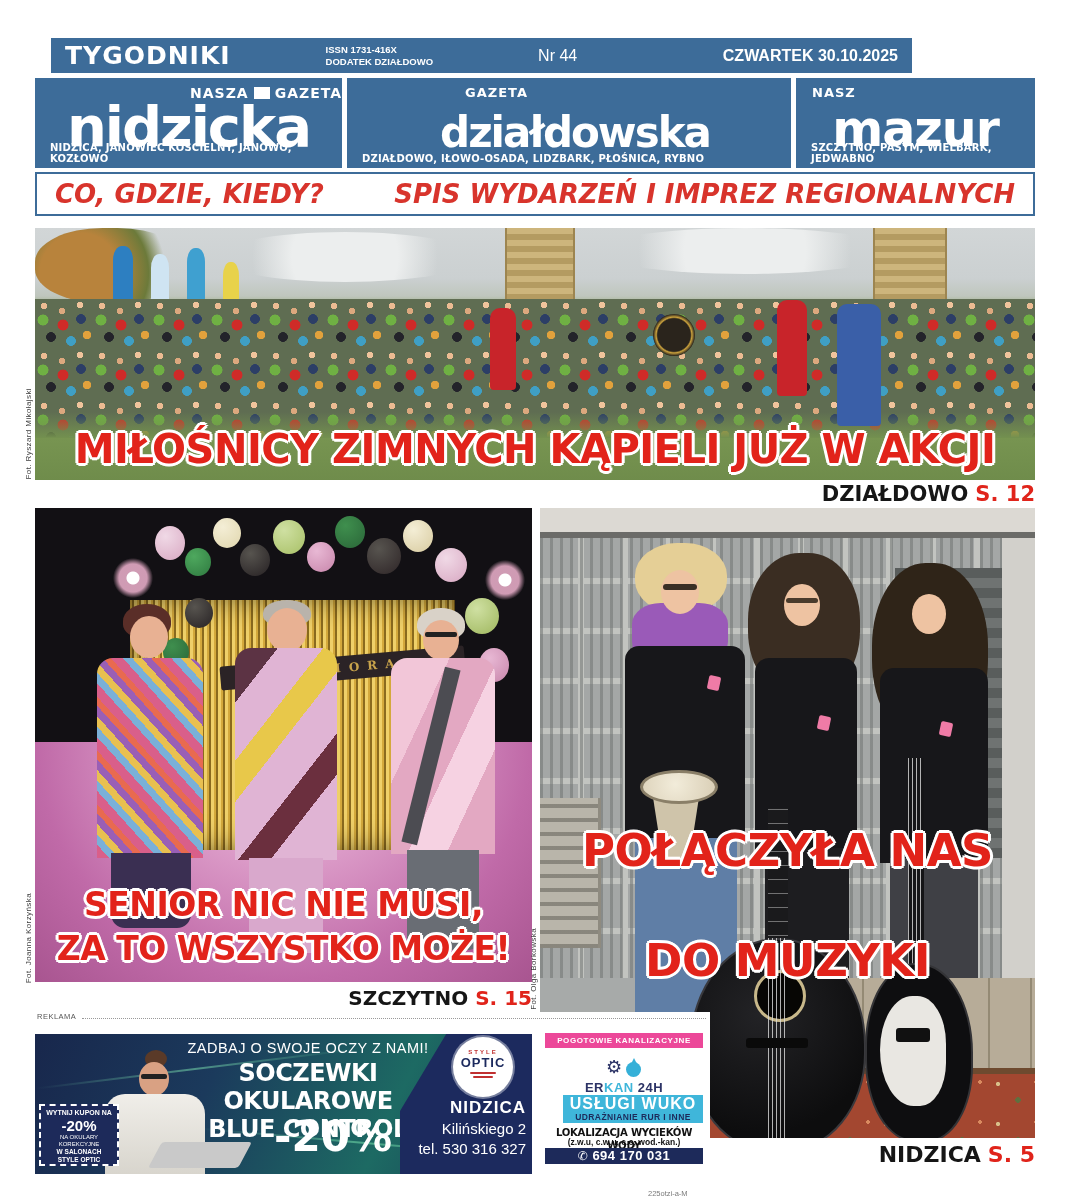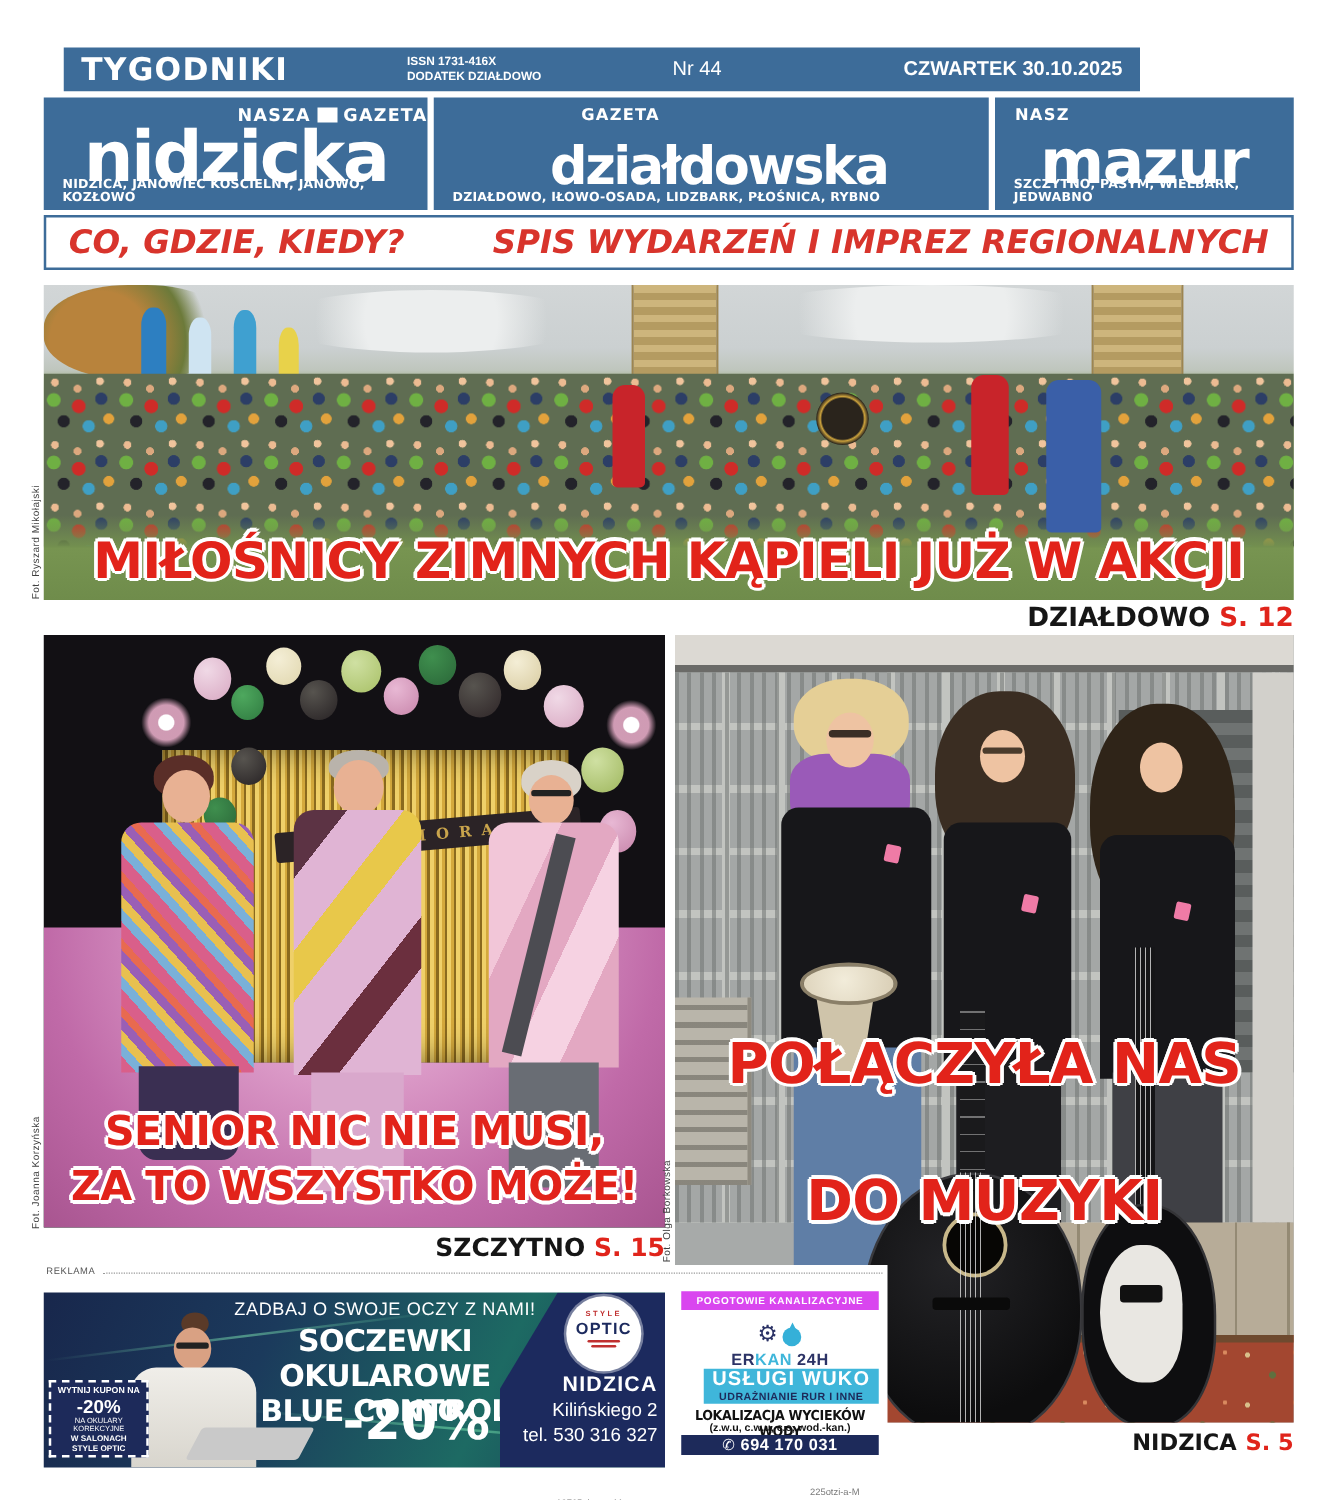--- a/index.html
+++ b/index.html
@@ -201,21 +201,21 @@
   #optic-panel .city{position:absolute;left:0;right:6px;top:64px;text-align:right;font-size:17px;font-weight:bold;color:#fff;letter-spacing:1px;}
   #optic-panel .street{position:absolute;left:0;right:6px;top:86px;text-align:right;font-size:15px;color:#fff;}
   #optic-panel .tel{position:absolute;left:0;right:6px;top:106px;text-align:right;font-size:15px;color:#fff;}
   #optic-logo{position:absolute;left:418px;top:3px;width:60px;height:60px;border-radius:50%;background:#fff;
       text-align:center;box-shadow:0 0 0 2px rgba(255,255,255,.4);}
   #optic-logo .style{font-size:6px;color:#c03030;letter-spacing:2px;margin-top:12px;font-weight:bold;}
   #optic-logo .name{font-size:13px;color:#1c2a5e;font-weight:bold;letter-spacing:1px;}
   #optic-logo .squig{width:26px;height:2px;background:#c03030;border-radius:2px;margin:2px auto 0;}
 
   #ad-erkan{left:542px;top:1028px;width:164px;height:138px;background:#fff;z-index:7;}
-  #erkan-header{position:absolute;left:3px;top:5px;right:3px;height:15px;background:#d946ef;color:#fff;
+  #erkan-header{position:absolute;left:3px;top:5px;right:3px;height:15px;background:#ec4899;color:#fff;
       font-size:8px;font-weight:bold;letter-spacing:.6px;text-align:center;line-height:15px;}
   #erkan-logo{position:absolute;left:0;right:0;top:24px;height:30px;text-align:center;}
   #erkan-gear{position:absolute;left:64px;top:6px;font-size:18px;color:#2c3366;line-height:1;}
   #erkan-drop{position:absolute;left:84px;top:10px;width:15px;height:15px;background:#35b0d8;border-radius:50%;}
   #erkan-drop::before{content:"";position:absolute;top:-9px;left:2.5px;width:0;height:0;
       border:5px solid transparent;border-bottom:10px solid #35b0d8;}
   #erkan-brand{position:absolute;left:0;right:0;top:52px;text-align:center;font-size:13px;font-weight:bold;letter-spacing:.5px;}
   #erkan-brand .er{color:#2c3366;} #erkan-brand .kan{color:#3fb6da;} #erkan-brand .h24{color:#2c3366;margin-left:4px;}
   #erkan-blue{position:absolute;left:21px;right:3px;top:67px;height:28px;background:#3fb6da;text-align:center;}
   #erkan-blue .svc{font-size:16px;font-weight:bold;color:#fff;letter-spacing:1px;line-height:17px;}
@@ -379,21 +379,21 @@
     <div id="gt-bridge"></div>
     <div id="bs-neck"></div>
     <div id="bs-body"></div>
     <div id="bs-guard"></div>
     <div id="bs-pickup"></div>
     <div class="hl" style="top:318px;font-size:45px;">POŁĄCZYŁA NAS</div>
     <div class="hl" style="top:428px;font-size:45px;">DO MUZYKI</div>
   </div>
   <div class="vcredit" style="left:529px;top:928px;">Fot. Olga Borkowska</div>
   <div id="rp-mask" class="abs"></div>
-  <div class="refbar" style="left:540px;top:1140px;width:495px;height:30px;font-size:18px;line-height:30px;background:#fff;text-align:right;">
+  <div class="refbar" style="left:540px;top:1140px;width:495px;height:30px;font-size:22px;line-height:30px;background:#fff;text-align:right;">
     <span>NIDZICA</span><span class="pg">S. 5</span>
   </div>
 
   <div id="reklama-label" class="abs">REKLAMA</div>
   <div id="reklama-line" class="abs"></div>
 
   <div id="ad-optic" class="abs">
     <div class="net-line" style="left:0;top:34px;width:320px;transform:rotate(-7deg);"></div>
     <div class="net-line" style="left:160px;top:108px;width:340px;transform:rotate(5deg);"></div>
     <div id="optic-woman-bun"></div>

